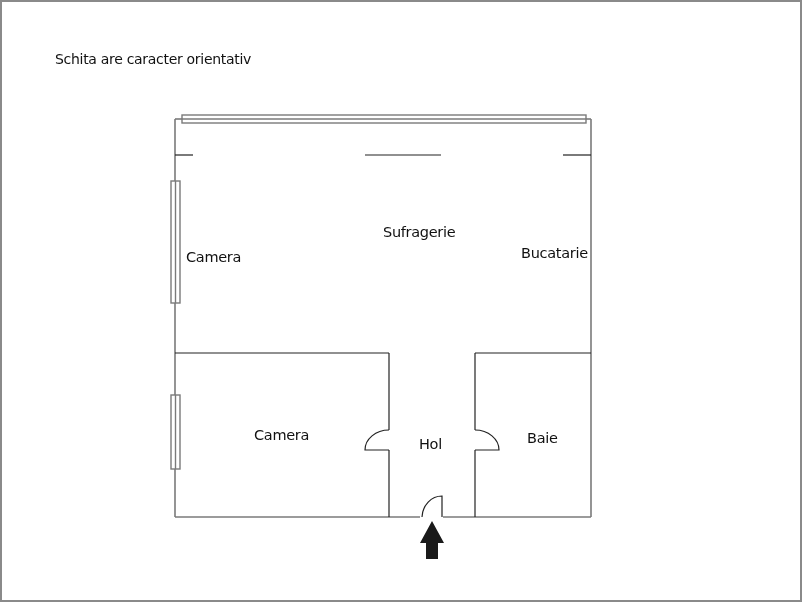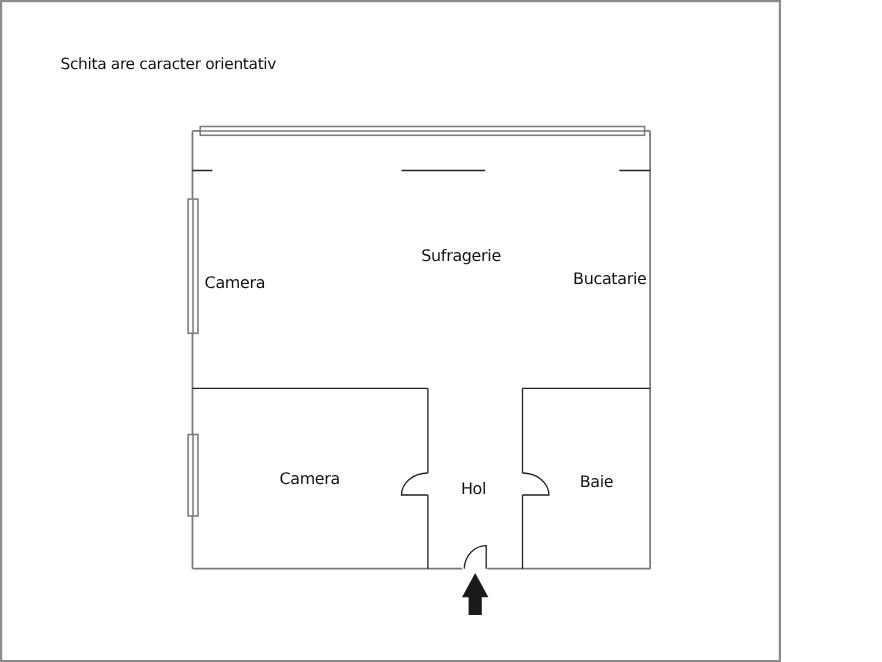--- a/index.html
+++ b/index.html
@@ -1,17 +1,17 @@
 <!DOCTYPE html>
 <html><head>
 <meta charset="utf-8">
 <style>
   html, body { margin: 0; padding: 0; background: #ffffff; }
   .frame {
-    position: relative; width: 710px; height: 602px; box-sizing: border-box;
+    position: relative; width: 802px; height: 602px; box-sizing: border-box;
     border: 2px solid #8a8a8a; background: #ffffff; overflow: hidden;
   }
   .note {
     position: absolute; left: 53px; top: 49px;
     font-family: "DejaVu Sans", sans-serif; font-size: 14px; color: #111;
     letter-spacing: -0.3px;
   }
   svg { position: absolute; left: 0; top: 0; }
   .label { font-family: "DejaVu Sans", sans-serif; font-size: 14.5px; fill: #111; letter-spacing: -0.3px; }
 </style>

